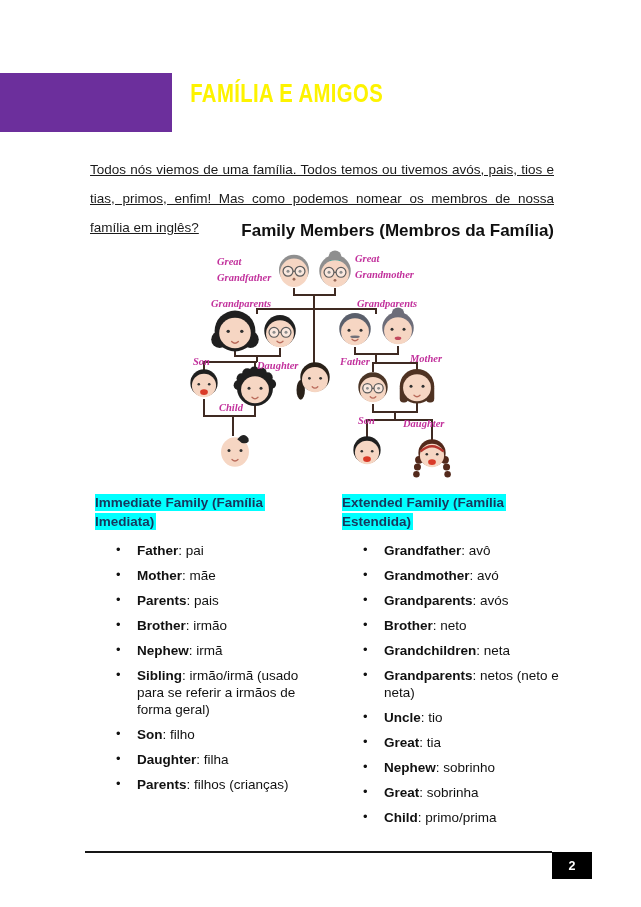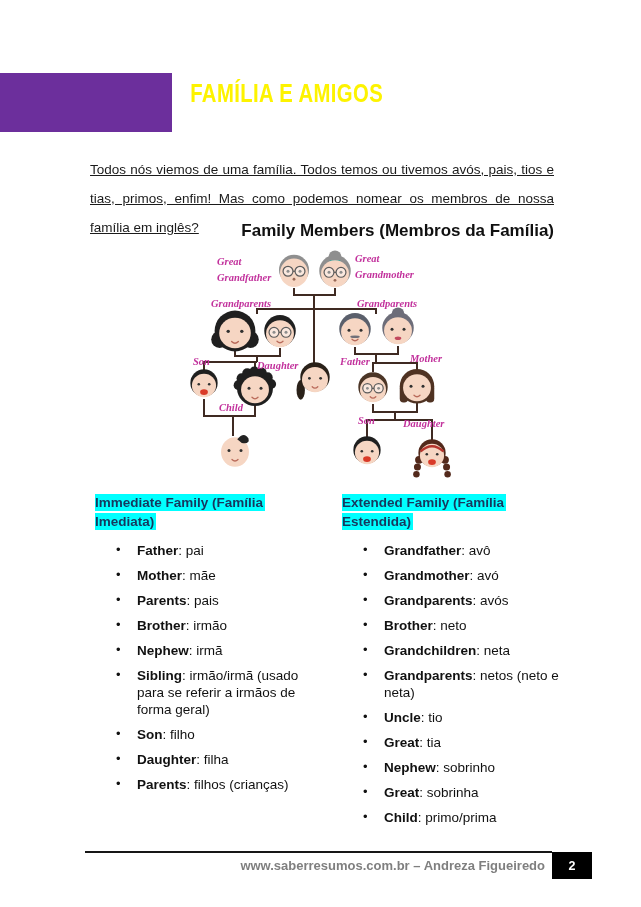--- a/index.html
+++ b/index.html
@@ -248,16 +248,15 @@
         <li><span class="bullet">•</span><span class="term">Grandparents</span>: netos (neto e neta)</li>
         <li><span class="bullet">•</span><span class="term">Uncle</span>: tio</li>
         <li><span class="bullet">•</span><span class="term">Great</span>: tia</li>
         <li><span class="bullet">•</span><span class="term">Nephew</span>: sobrinho</li>
         <li><span class="bullet">•</span><span class="term">Great</span>: sobrinha</li>
         <li><span class="bullet">•</span><span class="term">Child</span>: primo/prima</li>
       </ul>
   </div>
 
   <div class="footer-line"></div>
-  <div class="footer-text">www.saberresumos.com.br – Andreza Figueiredo</div>
   <div class="page-badge">2</div>
 
 </div>
 
 </body></html>

